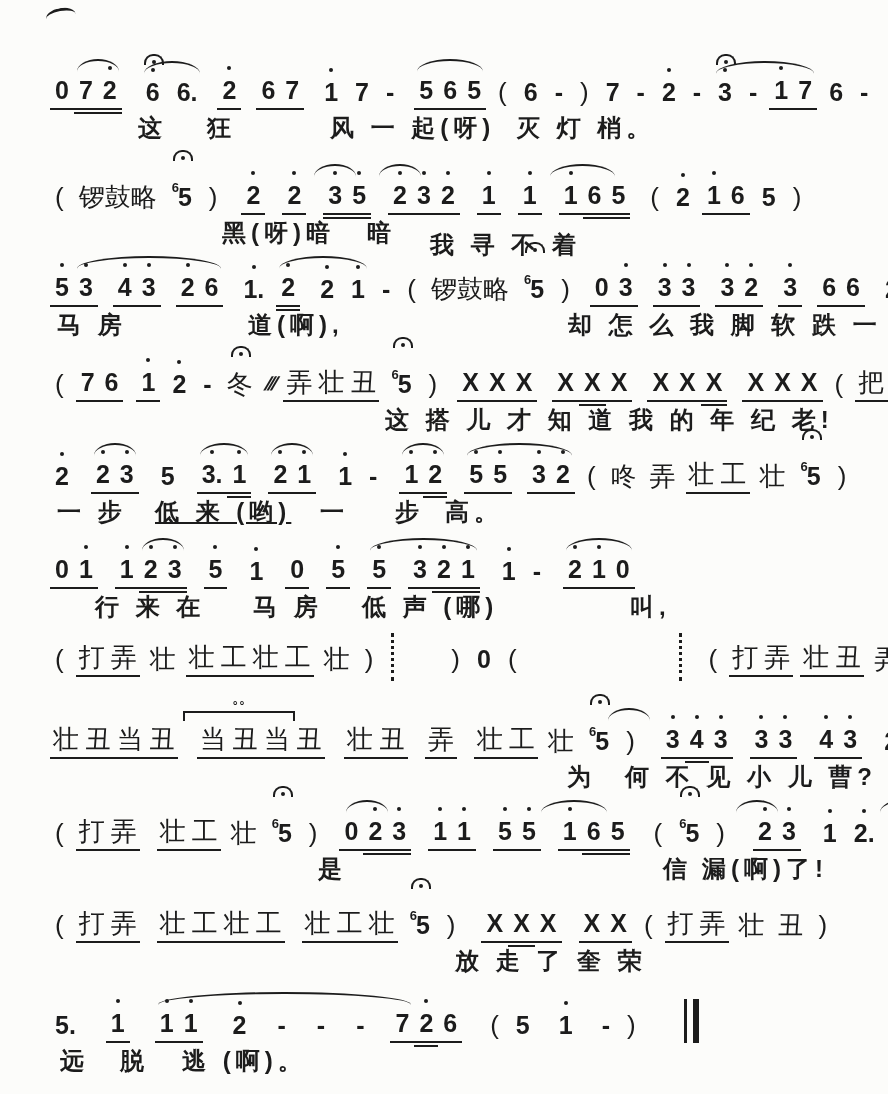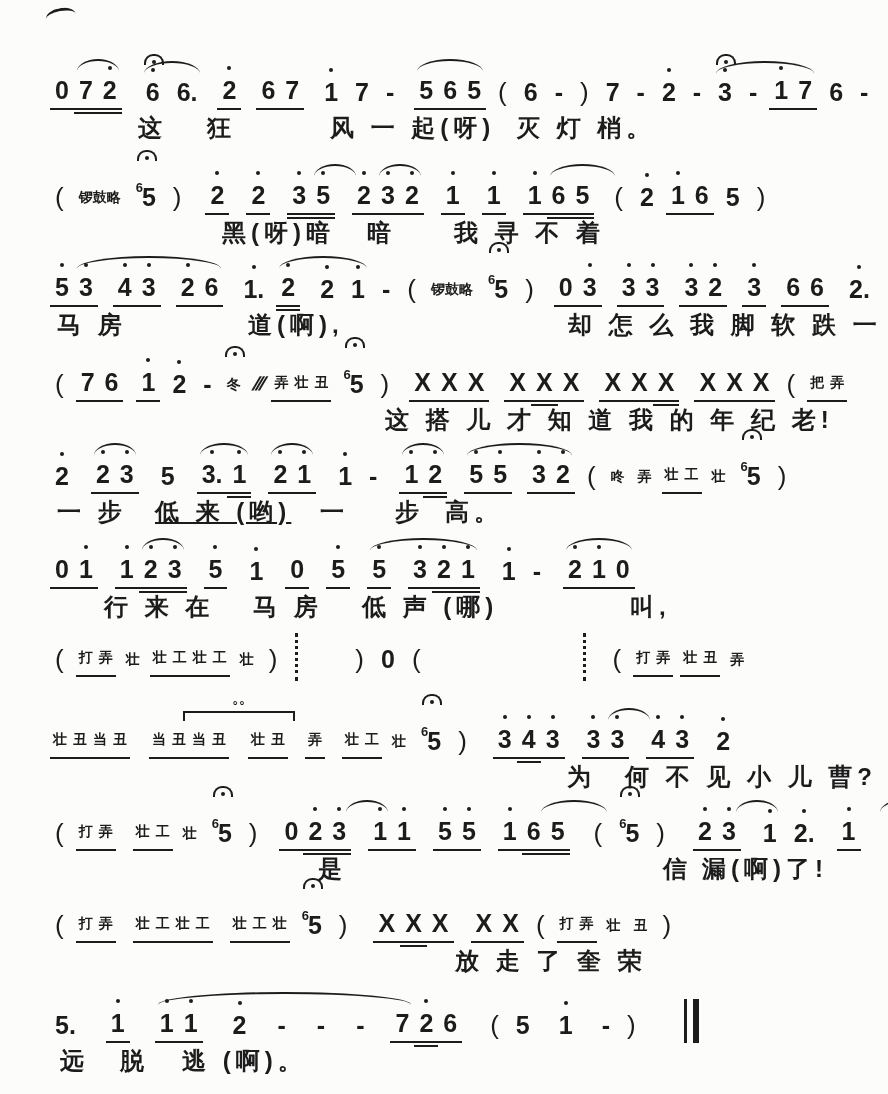--- a/index.html
+++ b/index.html
@@ -8,21 +8,21 @@
   .corner-mark{position:absolute;left:46px;top:8px;width:30px;height:14px;
         border-top:3px solid var(--ink);border-radius:50% 50% 0 0;transform:rotate(-10deg);}
   .score{position:absolute;left:0;top:50px;right:0;}
   .score-line{position:relative;}
   .notes-row{position:relative;height:60px;display:flex;align-items:flex-end;padding-left:50px;white-space:nowrap;}
   .tok{position:relative;display:inline-block;font:700 25px/30px "Liberation Sans",sans-serif;
        padding:0 5px 3px;margin-right:7px;letter-spacing:0;}
   .tok.j{margin-right:0;}
   .tok.u1{border-bottom:2px solid var(--ink);}
   .tok.u2::after{content:"";position:absolute;left:0;right:0;bottom:-6px;height:2px;background:var(--ink);}
-  .tok.cn{font-size:14px;font-weight:700;padding:0 3px 3px;}
+  .tok.cn{font-size:26px;font-weight:400;padding:0 3px 3px;}
   .tok.paren{font-weight:400;font-size:26px;}
   .tok.trem{font-style:italic;font-size:19px;letter-spacing:-2px;transform:skewX(-12deg);padding:0 2px 3px;}
   .tok sup{font-size:13px;font-weight:700;vertical-align:14px;margin-right:-1px;}
   .oct-dot{position:absolute;top:-9px;left:50%;width:4px;height:4px;margin-left:-2px;border-radius:50%;background:var(--ink);}
   .fermata{position:absolute;top:-23px;left:50%;width:16px;height:9px;margin-left:-9px;
        border:2px solid var(--ink);border-bottom:none;border-radius:9px 9px 0 0;}
   .fermata::after{content:"";position:absolute;left:50%;top:4px;width:4px;height:4px;margin-left:-2px;border-radius:50%;background:var(--ink);}
   .slur{position:absolute;height:12px;border-top:2px solid var(--ink);border-radius:55% 55% 0 0/100% 100% 0 0;}
   .bracket{position:absolute;height:8px;border:2px solid var(--ink);border-bottom:none;}
   .bracket-label{position:absolute;top:-14px;left:50%;transform:translateX(-50%);font-size:12px;font-weight:700;letter-spacing:2px;}
@@ -104,21 +104,21 @@
           <span class="tok u1">6</span>
           <span class="tok">5</span>
           <span class="tok paren">)</span>
           <i class="slur" style="left: 314px; width: 42px; top: 9px;"></i>
           <i class="slur" style="left: 379px; width: 42px; top: 9px;"></i>
           <i class="slur" style="left: 550px; width: 65px; top: 9px;"></i>
         </div>
         <div class="lyrics-row">
           <span class="lyric" style="left: 222px;">黑(呀)暗</span>
           <span class="lyric" style="left: 367px;">暗</span>
-          <span class="lyric" style="left: 454px;">我 寻 不 着</span>
+          <span class="lyric" style="left: 430px; margin-top: 12px;">我 寻 不 着</span>
         </div>
       </div>
       <div class="score-line" style="height: 95px;">
         <div class="notes-row">
           <span class="tok u1 j">5<i class="oct-dot"></i></span>
           <span class="tok u1">3<i class="oct-dot"></i></span>
           <span class="tok u1 j" style="margin-left: 8px;">4<i class="oct-dot"></i></span>
           <span class="tok u1">3<i class="oct-dot"></i></span>
           <span class="tok u1 j" style="margin-left: 8px;">2<i class="oct-dot"></i></span>
           <span class="tok u1">6</span>
@@ -243,21 +243,21 @@
           <span class="tok" style="margin-left: 10px;">1<i class="oct-dot"></i></span>
           <span class="tok">-</span>
           <span class="tok u1 j" style="margin-left: 10px;">2<i class="oct-dot"></i></span>
           <span class="tok u1 j">1<i class="oct-dot"></i></span>
           <span class="tok u1">0</span>
           <i class="slur" style="left: 142px; width: 42px; top: 9px;"></i>
           <i class="slur" style="left: 370px; width: 107px; top: 9px;"></i>
           <i class="slur" style="left: 566px; width: 66px; top: 9px;"></i>
         </div>
         <div class="lyrics-row">
-          <span class="lyric" style="left: 104px;">行 来 在</span>
+          <span class="lyric" style="left: 95px;">行 来 在</span>
           <span class="lyric" style="left: 253px;">马 房</span>
           <span class="lyric" style="left: 362px;">低 声 (哪)</span>
           <span class="lyric" style="left: 630px;">叫,</span>
         </div>
       </div>
       <div class="score-line" style="height: 82px;">
         <div class="notes-row">
           <span class="tok paren">(</span>
           <span class="tok cn u1 j">打</span>
           <span class="tok cn u1">弄</span>

